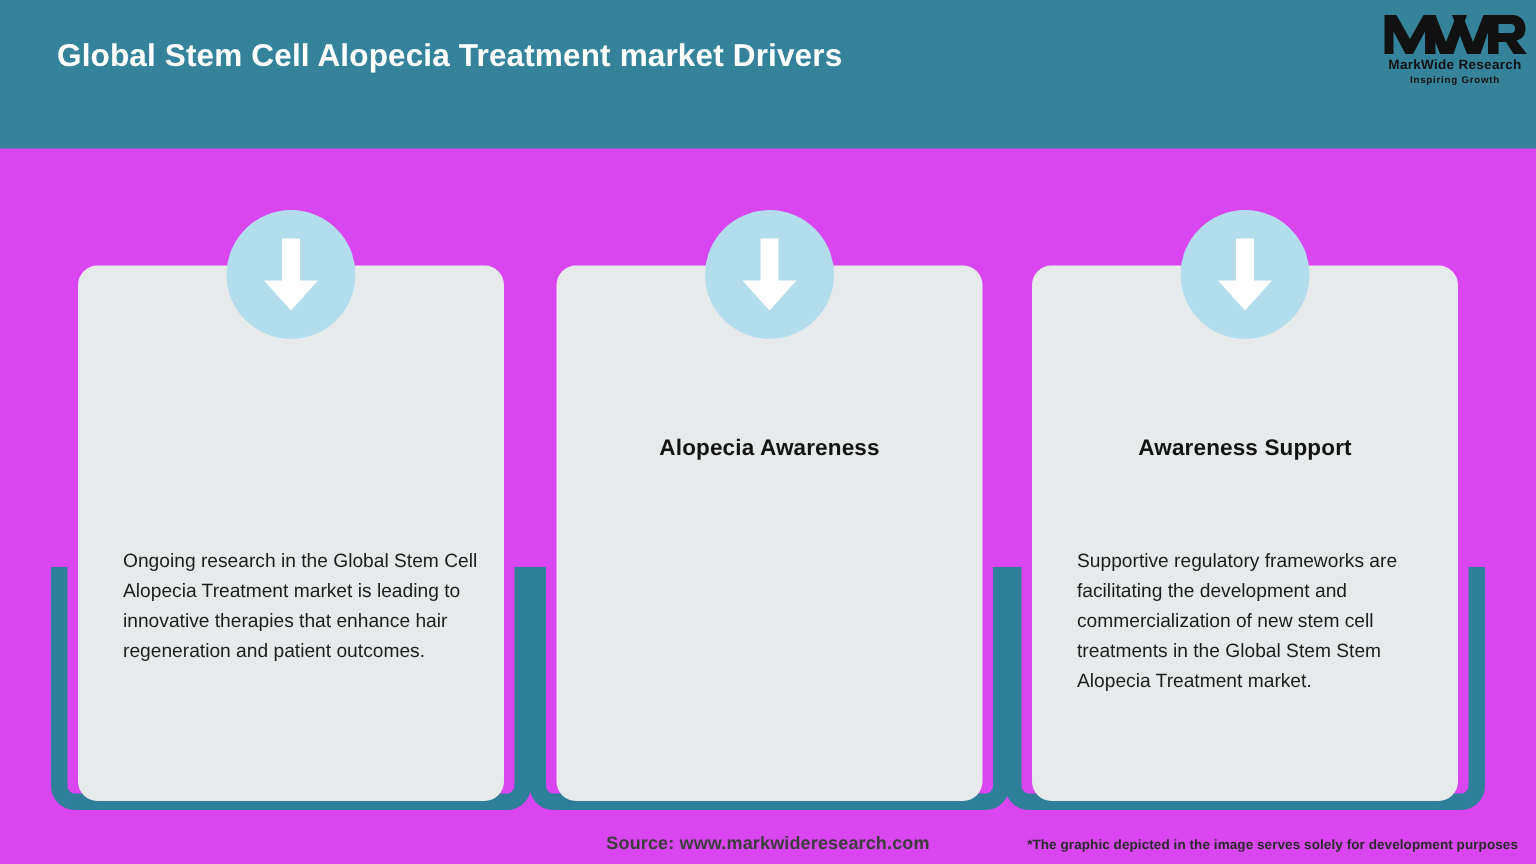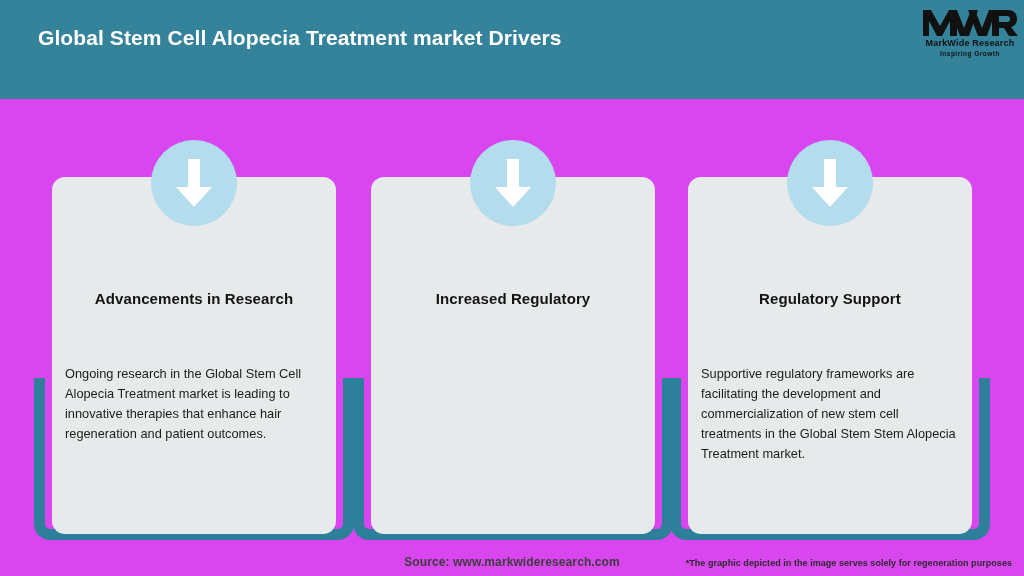--- a/index.html
+++ b/index.html
@@ -132,21 +132,21 @@
     top: 113px;
     text-align: center;
     font-size: 15px;
     font-weight: bold;
     color: #131313;
     letter-spacing: 0.1px;
   }
 
   .card-body {
     position: absolute;
-    left: 13px;
+    left: 30px;
     right: 15px;
     top: 187px;
     font-size: 12.8px;
     line-height: 20px;
     color: #1c1c1c;
     text-align: left;
   }
 
   
   .source {
@@ -191,51 +191,50 @@
         <path d="M70,1 L86,1 C92,1 95,5 95,10 C95,14 93,17 89,18 L96,27 L87,27 L82,19 L77,19 L77,27 L70,27 Z M77,7 L77,13 L85,13 C87,13 88,12 88,10 C88,8 87,7 85,7 Z"></path>
       </g>
     </svg>
     <div class="logo-name">MarkWide Research</div>
     <div class="logo-tag">Inspiring Growth</div>
   </div>
 
   <div class="card-wrap c0">
     <div class="bracket"></div>
     <div class="card">
-      <div class="card-title">Advancements in Research</div>
       <div class="card-body">Ongoing research in the Global Stem Cell Alopecia Treatment market is leading to innovative therapies that enhance hair regeneration and patient outcomes.</div>
     </div>
     <div class="arrow-badge">
       <svg width="40" height="52" viewBox="0 0 40 52">
         <polygon fill="#ffffff" points="14,2 26,2 26,30 38,30 20,50 2,30 14,30"></polygon>
       </svg>
     </div>
   </div>
 
   <div class="card-wrap c1">
     <div class="bracket"></div>
     <div class="card">
-      <div class="card-title">Increased Regulatory</div>
+      <div class="card-title">Alopecia Awareness</div>
     </div>
     <div class="arrow-badge">
       <svg width="40" height="52" viewBox="0 0 40 52">
         <polygon fill="#ffffff" points="14,2 26,2 26,30 38,30 20,50 2,30 14,30"></polygon>
       </svg>
     </div>
   </div>
 
   <div class="card-wrap c2">
     <div class="bracket"></div>
     <div class="card">
-      <div class="card-title">Regulatory Support</div>
+      <div class="card-title">Awareness Support</div>
       <div class="card-body">Supportive regulatory frameworks are facilitating the development and commercialization of new stem cell treatments in the Global Stem Stem Alopecia Treatment market.</div>
     </div>
     <div class="arrow-badge">
       <svg width="40" height="52" viewBox="0 0 40 52">
         <polygon fill="#ffffff" points="14,2 26,2 26,30 38,30 20,50 2,30 14,30"></polygon>
       </svg>
     </div>
   </div>
 
   <div class="source">Source: www.markwideresearch.com</div>
-  <div class="disclaimer">*The graphic depicted in the image serves solely for regeneration purposes</div>
+  <div class="disclaimer">*The graphic depicted in the image serves solely for development purposes</div>
 
 </div>
 
 </body></html>

